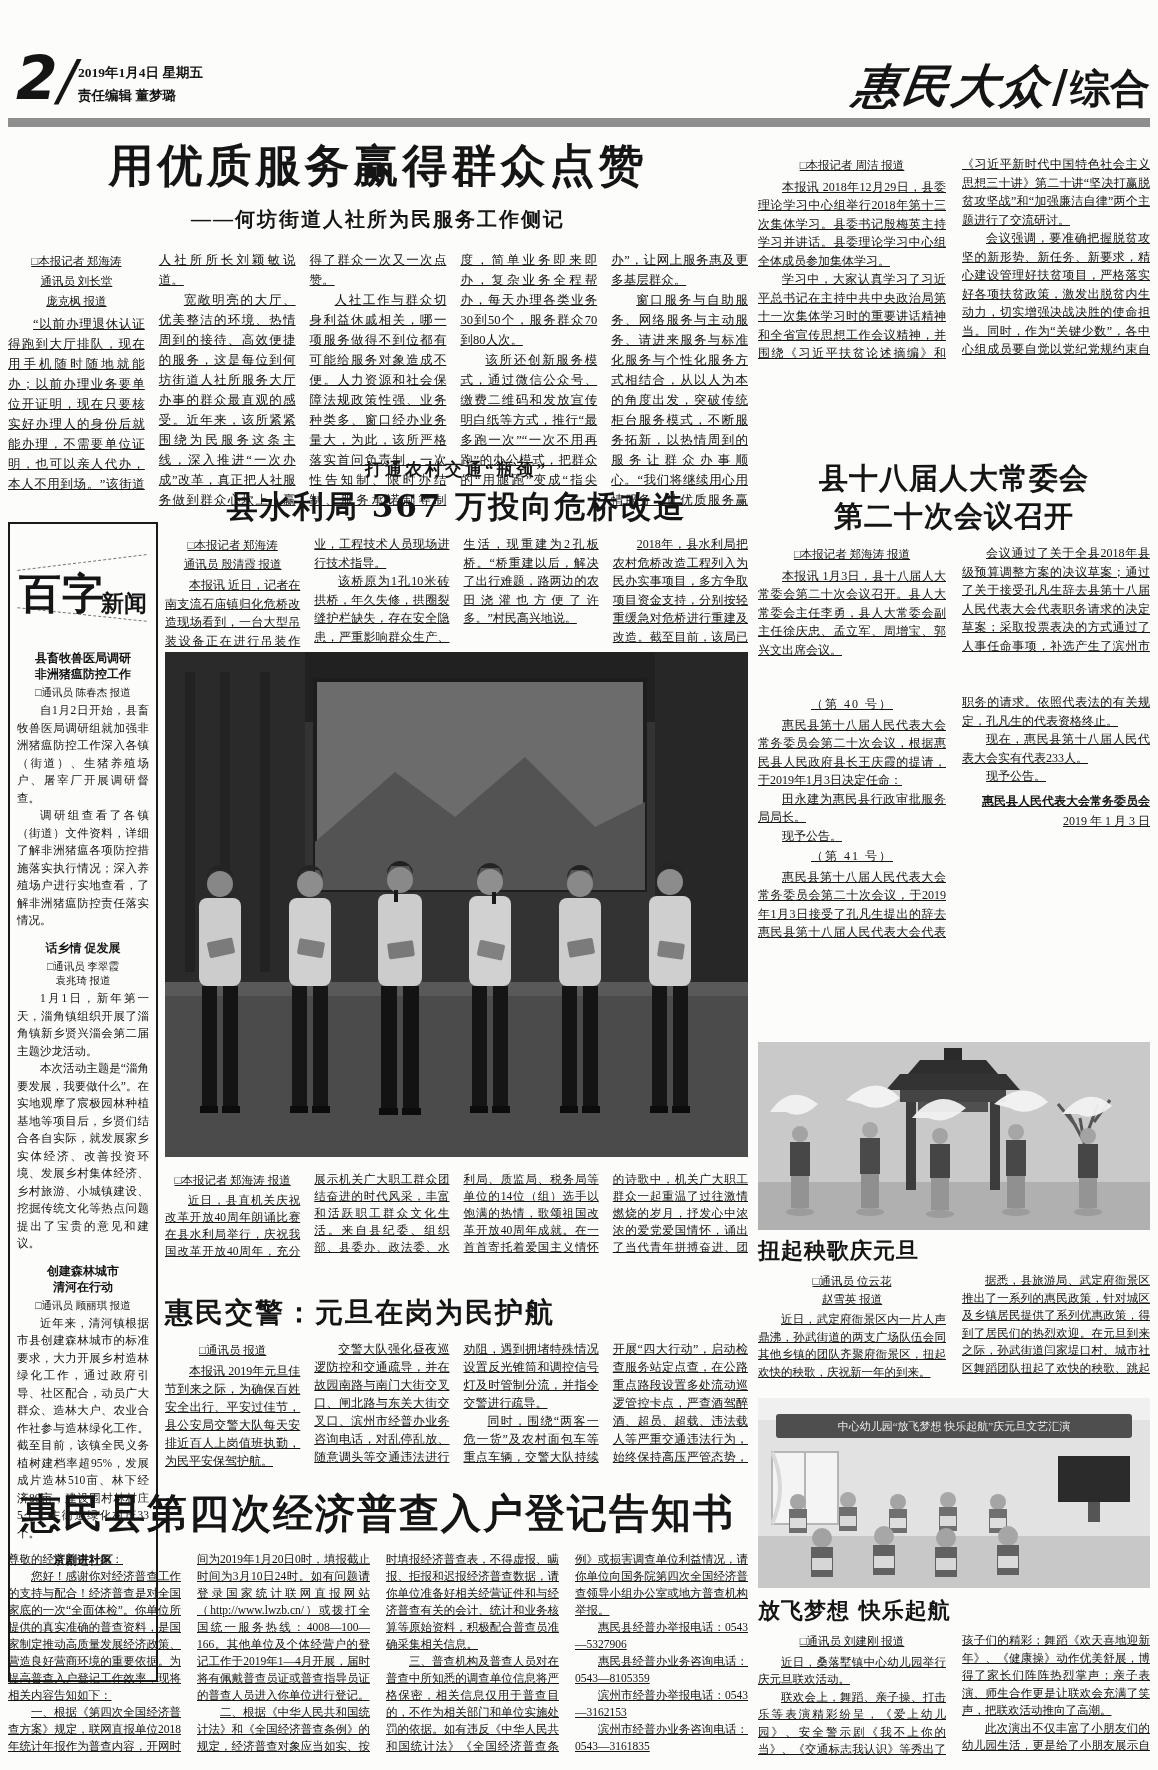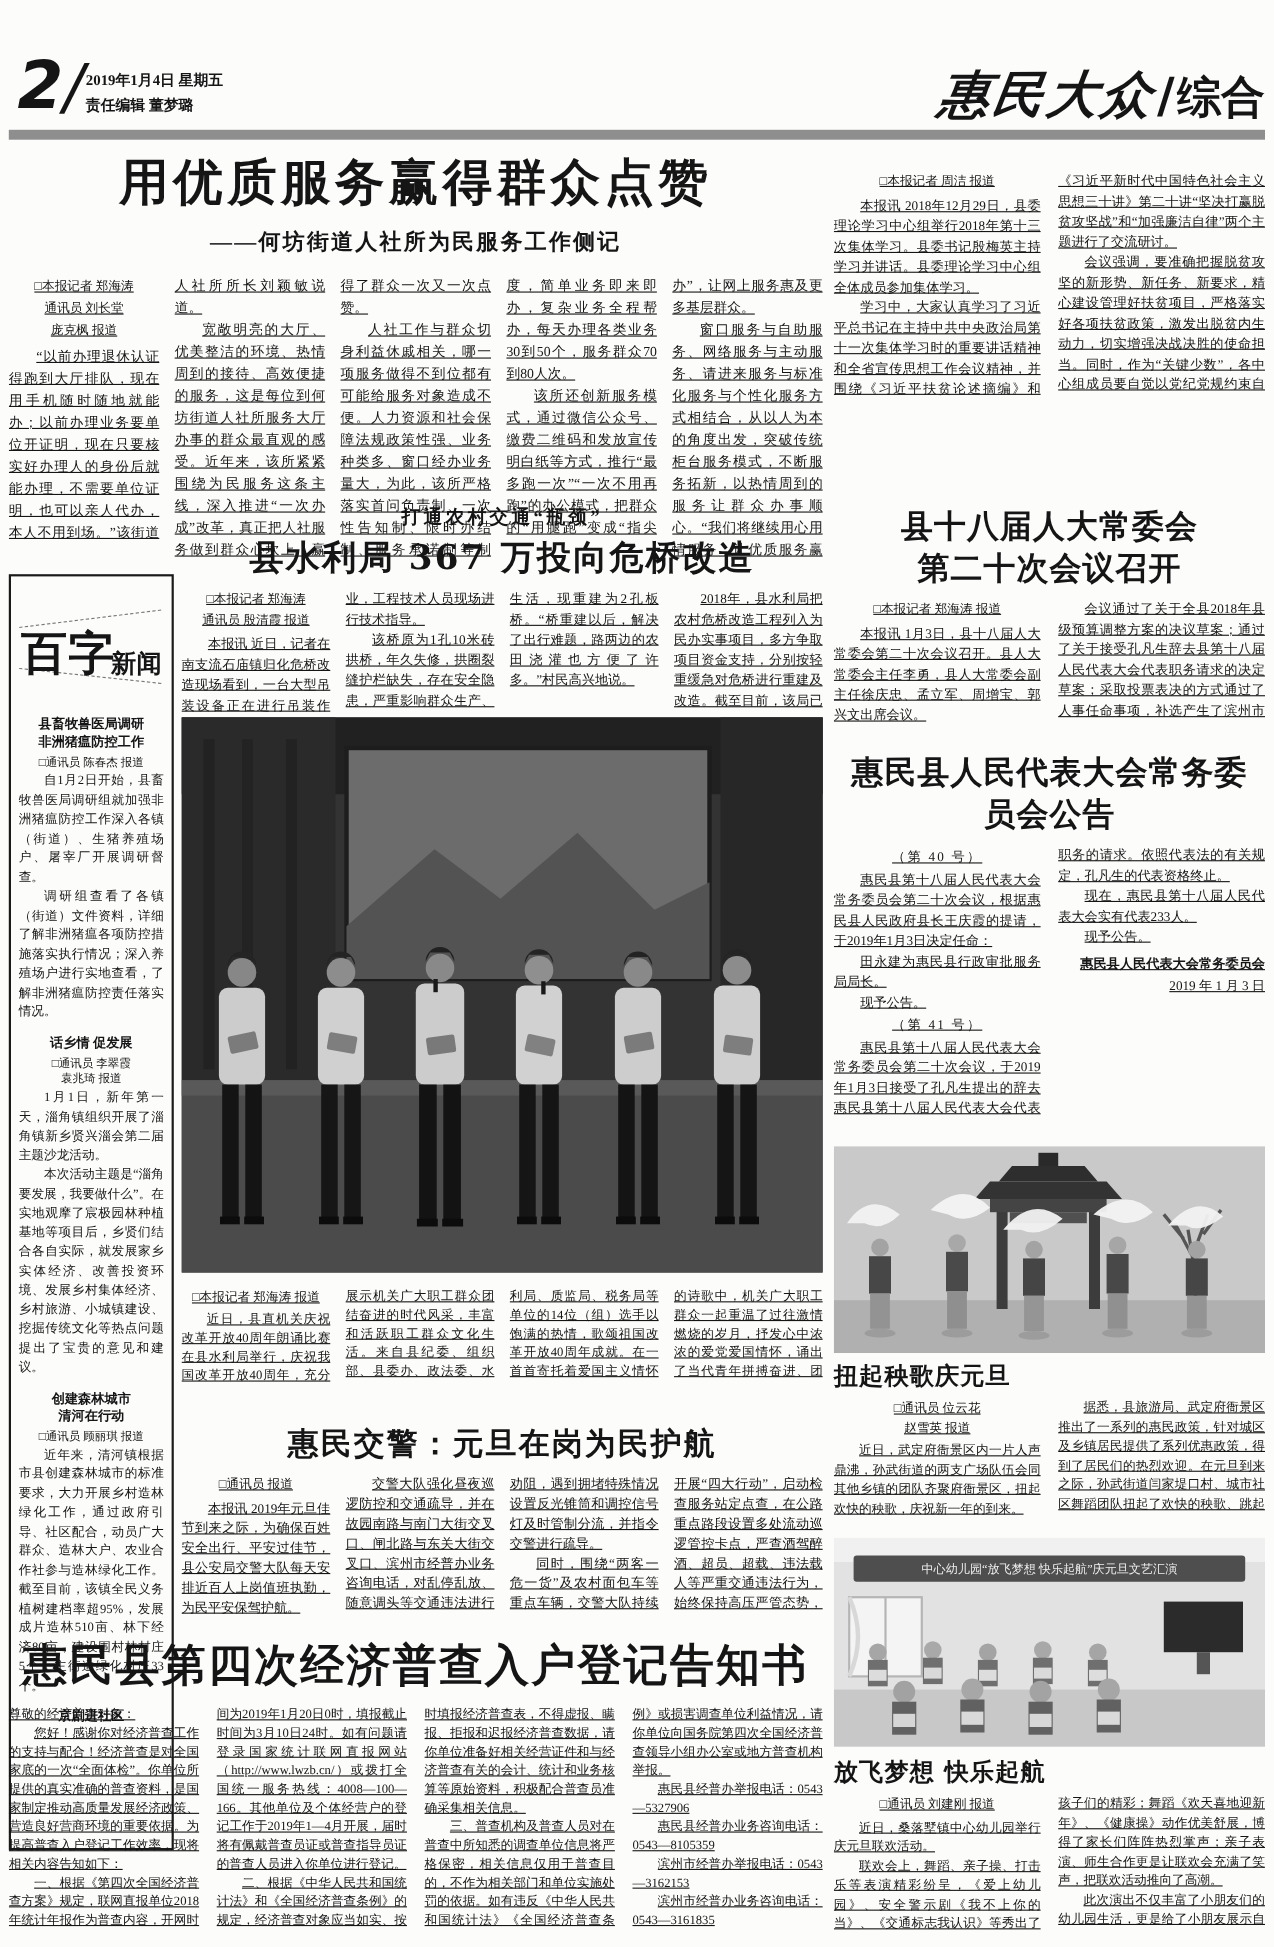--- a/index.html
+++ b/index.html
@@ -63,21 +63,21 @@
 
   
   .recital { position:absolute; left:165px; top:1164px; width:583px; }
   .recital h3 { font-family:"DejaVu Sans",sans-serif; font-weight:900; font-size:23px; letter-spacing:1px; }
   .recital-body { margin-top:7px; height:92px; column-count:4; column-gap:14px;
                   font-size:11.5px; line-height:17px; }
 
   
   .traffic { position:absolute; left:165px; top:1294px; width:583px; }
   .traffic h2 { font-family:"DejaVu Serif",serif; font-weight:900; font-size:28px;
-                text-align:center; letter-spacing:2px; }
+                letter-spacing:2px; }
   .traffic-body { margin-top:8px; height:142px; column-count:4; column-gap:14px;
                   font-size:12px; line-height:18px; }
 
   
   .census { position:absolute; left:8px; top:1486px; width:740px; }
   .census h1 { font-family:"DejaVu Sans",sans-serif; font-weight:900; font-size:40px;
                text-align:center; letter-spacing:2px; }
   .census-body { margin-top:10px; height:216px; column-count:4; column-gap:16px;
                  font-size:11.5px; line-height:17px; }
   .census-body .para:first-child { text-indent:0; }
@@ -322,22 +322,20 @@
     <div class="rz-body colflow">
       <div class="byline">□本报记者 郑海涛 报道</div>
       <div>
           <p class="para">本报讯 1月3日，县十八届人大常委会第二十次会议召开。县人大常委会主任李勇，县人大常委会副主任徐庆忠、孟立军、周增宝、郭兴文出席会议。</p>
           <p class="para">会议通过了关于全县2018年县级预算调整方案的决议草案；通过了关于接受孔凡生辞去县第十八届人民代表大会代表职务请求的决定草案；采取投票表决的方式通过了人事任命事项，补选产生了滨州市第十一届人大代表名单。李勇向任命人员颁发任命书，任命人员向宪法宣誓。</p>
         </div>
     </div>
   </div>
 
   <div class="rz-art r3">
-    <h2 class="pre">惠民县人民代表大会常务委
-员会公告</h2>
     <div class="rz-body colflow">
       <div class="gonggao-no">（第 40 号）</div>
       <div>
           <p class="para">惠民县第十八届人民代表大会常务委员会第二十次会议，根据惠民县人民政府县长王庆霞的提请，于2019年1月3日决定任命：</p>
           <p class="para">田永建为惠民县行政审批服务局局长。</p>
           <p class="para">现予公告。</p>
         </div>
       <div class="gonggao-no">（第 41 号）</div>
       <div>
           <p class="para">惠民县第十八届人民代表大会常务委员会第二十次会议，于2019年1月3日接受了孔凡生提出的辞去惠民县第十八届人民代表大会代表职务的请求。依照代表法的有关规定，孔凡生的代表资格终止。</p>

